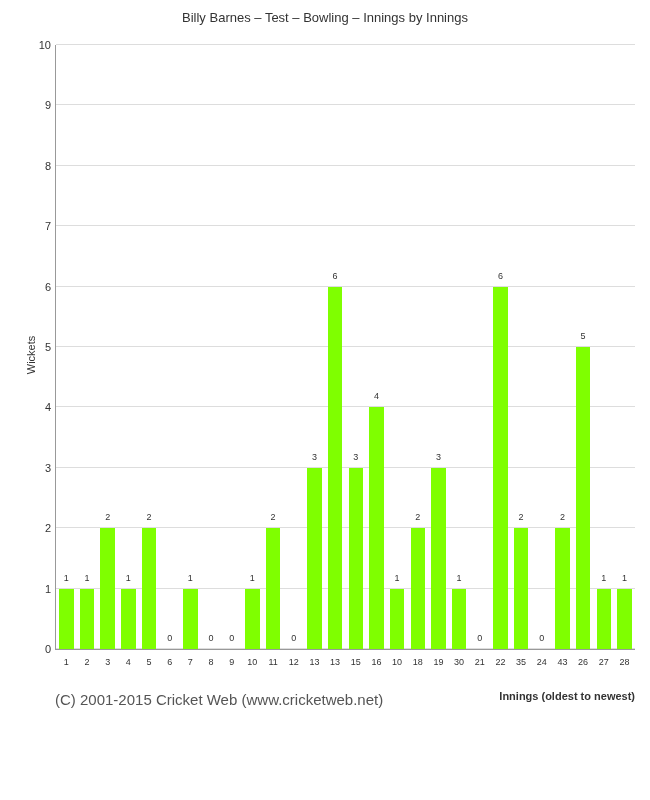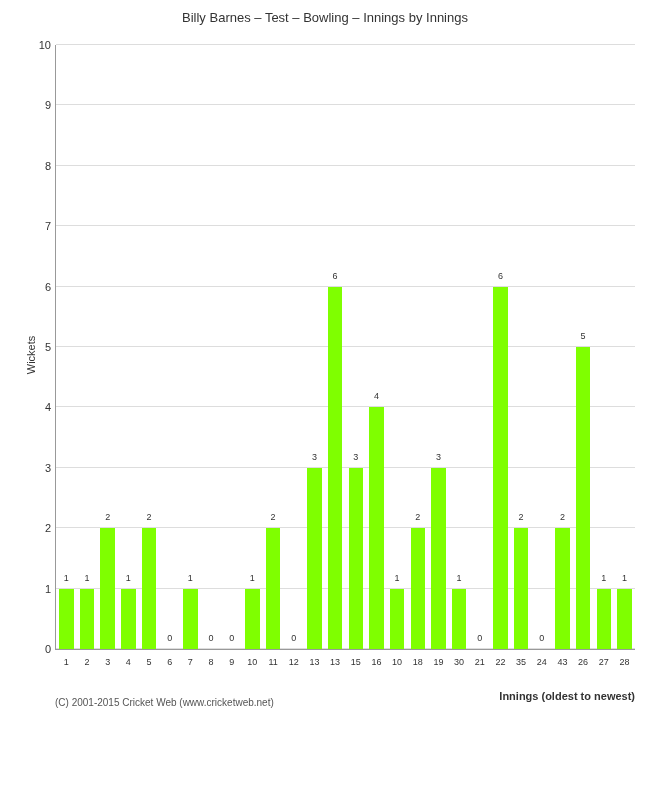--- a/index.html
+++ b/index.html
@@ -115,21 +115,21 @@
       bottom: -18px;
       left: 50%;
       transform: translateX(-50%);
       font-size: 9px;
       color: #333;
     }
     .copyright {
       position: absolute;
       bottom: 2px;
       left: 55px;
-      font-size: 10px;
+      font-size: 15px;
       color: #555;
     }
   </style>
 </head>
 <body>
 
 <div class="chart-container">
   <div class="chart-title">Billy Barnes – Test – Bowling – Innings by Innings</div>
   <div class="y-axis-label">Wickets</div>
   <div class="chart-area">

